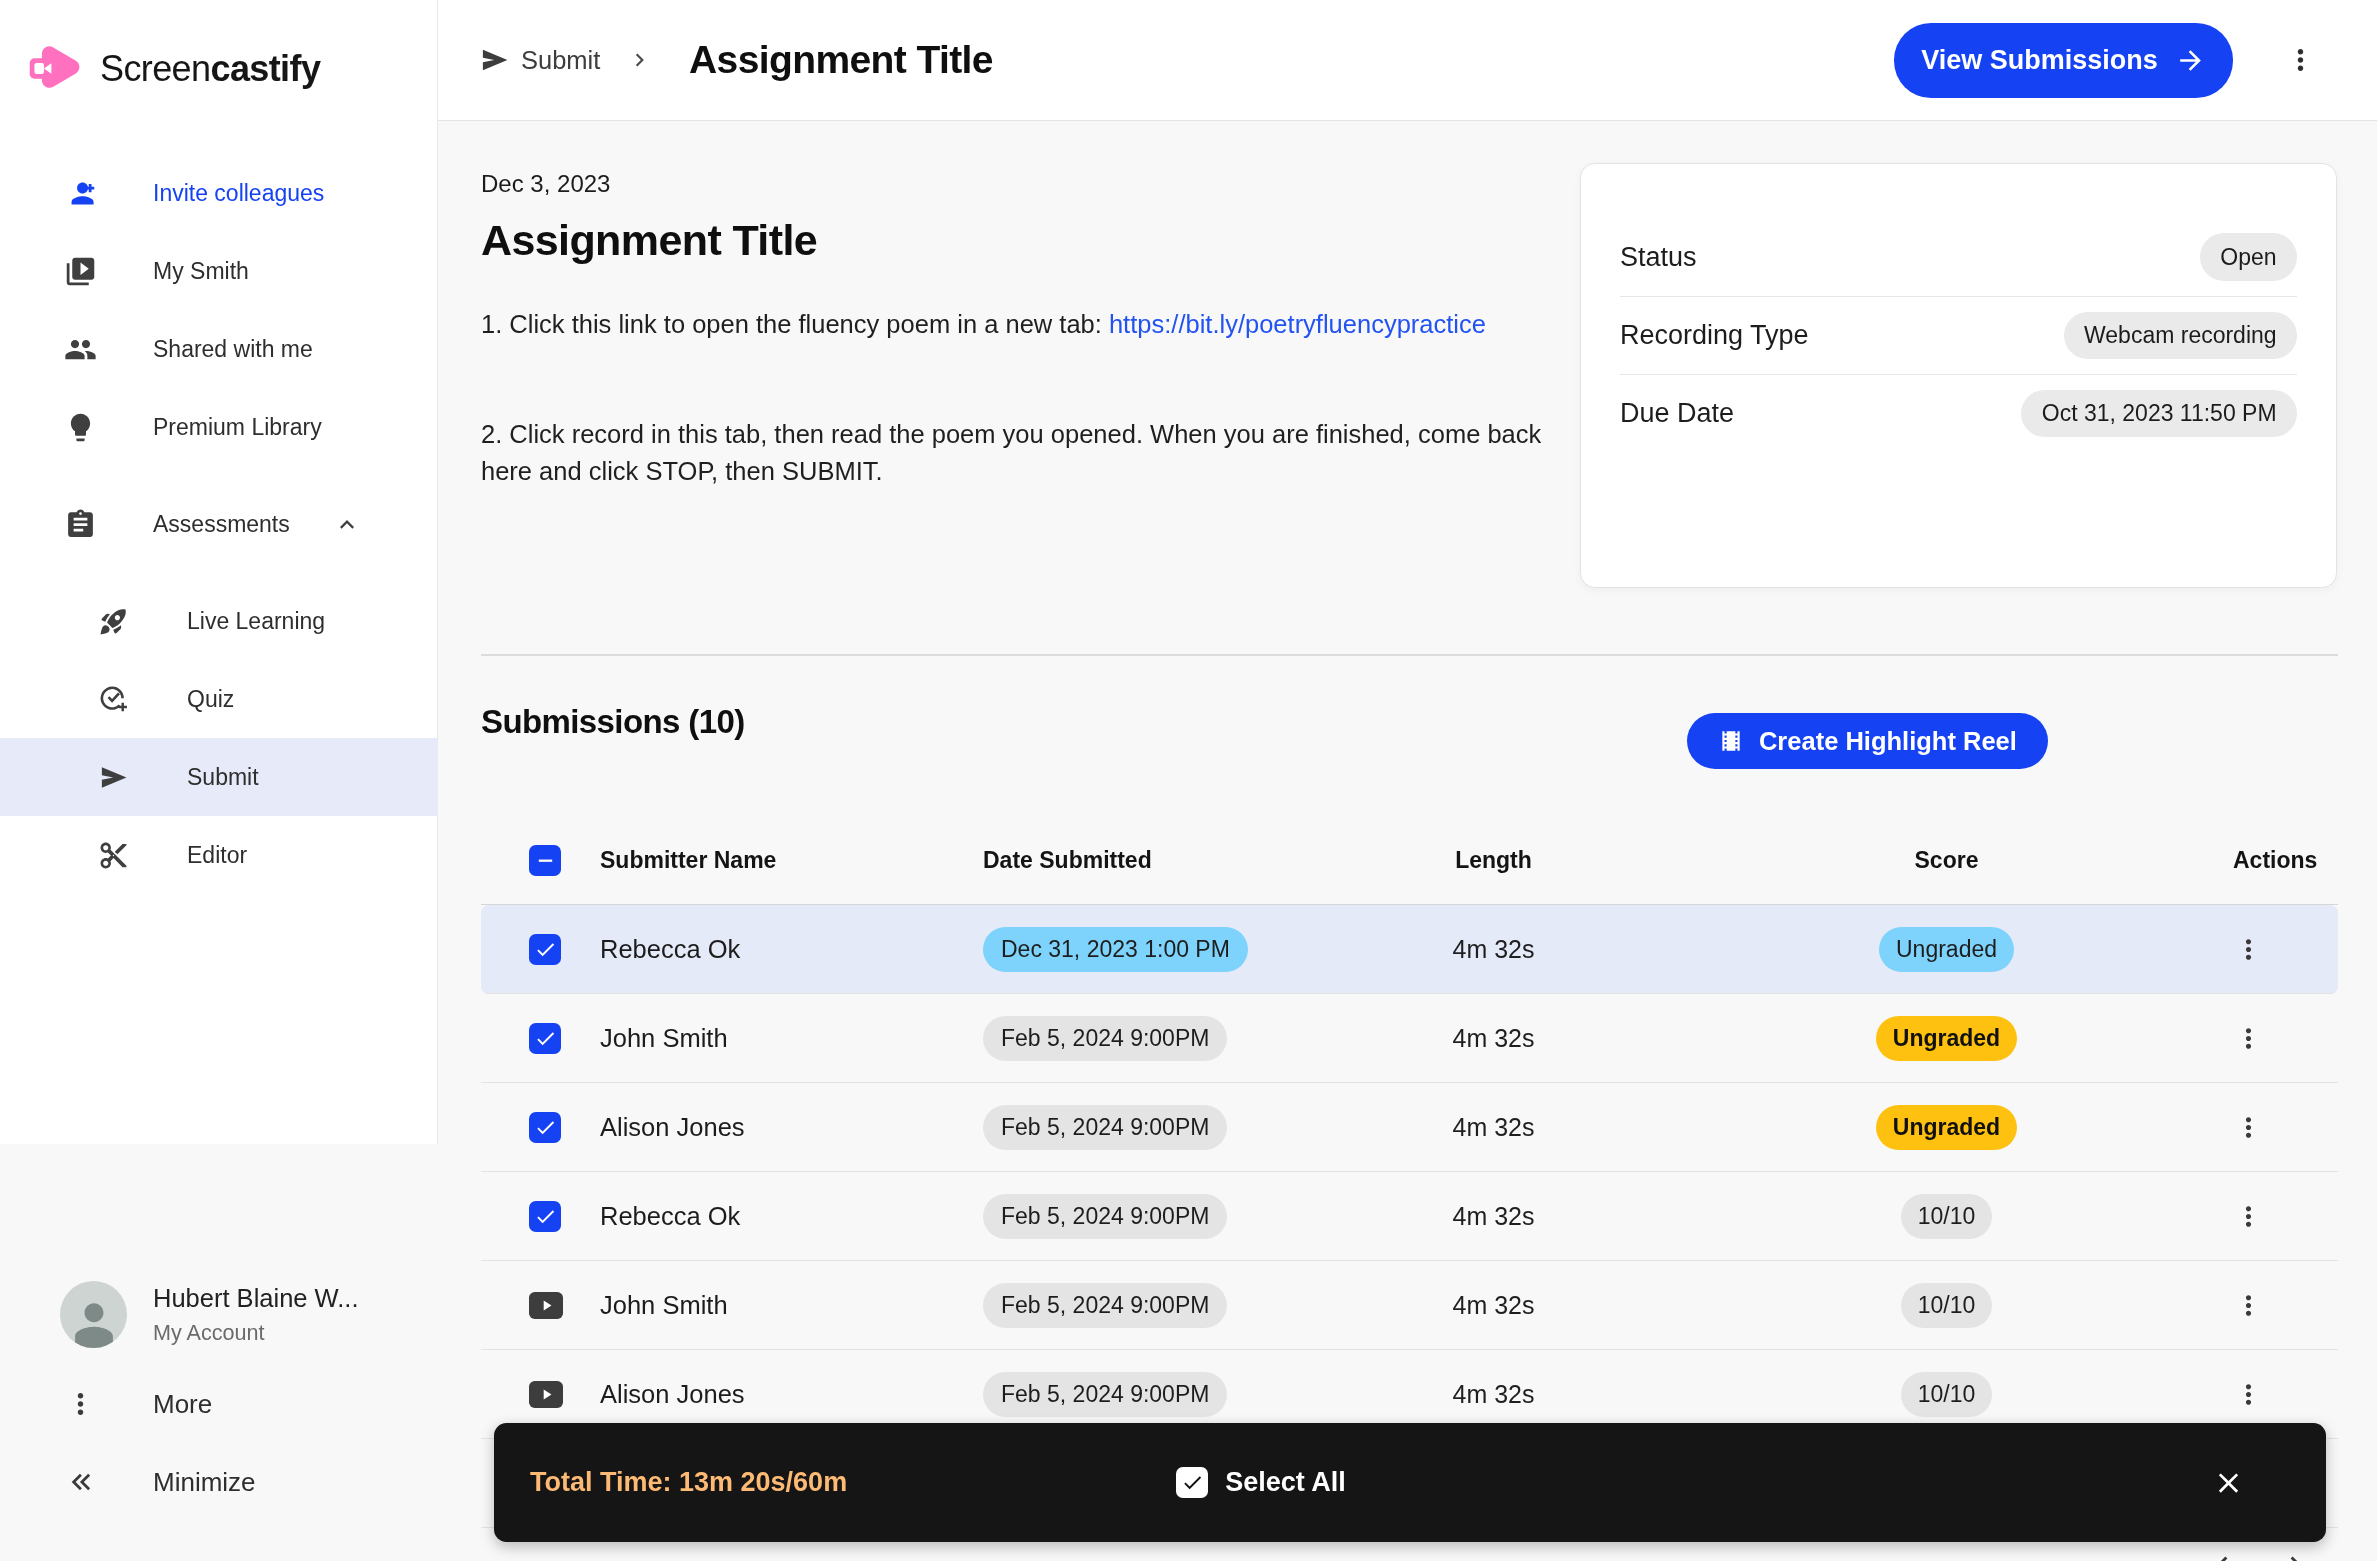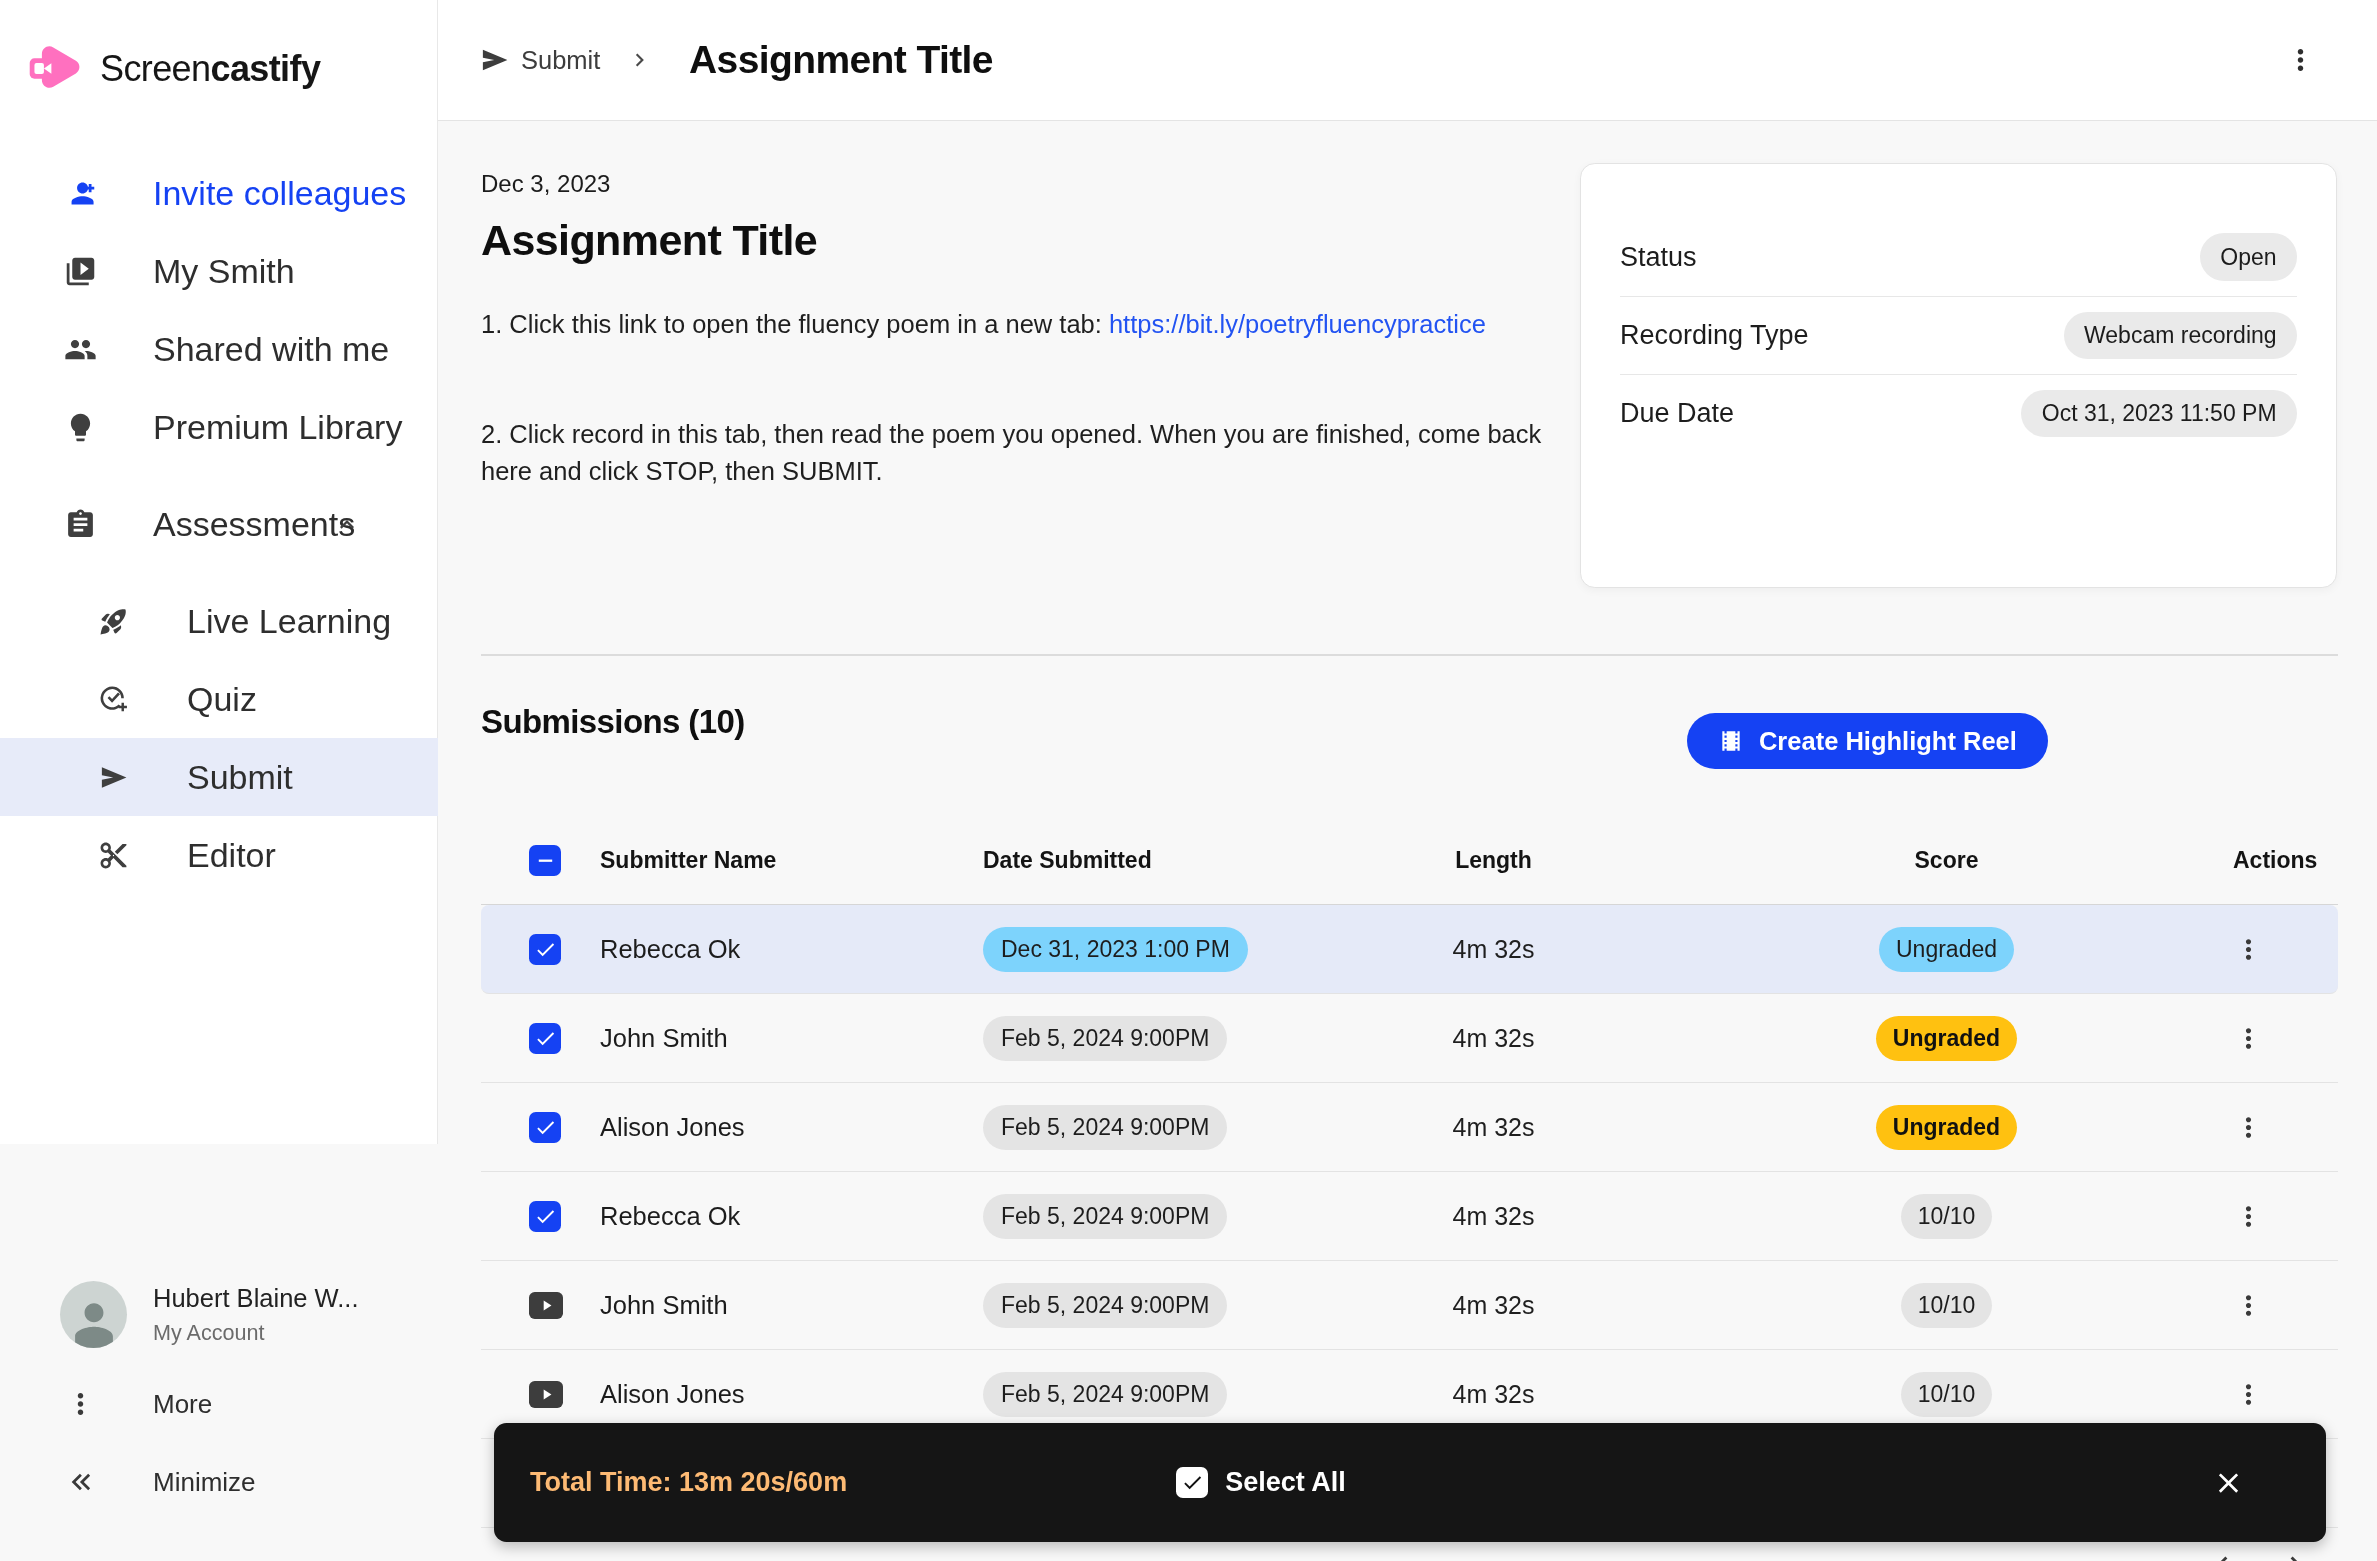--- a/index.html
+++ b/index.html
@@ -13,21 +13,21 @@
              background:#fff; border-right:1.1px solid #e8e8e8; z-index:20; }
   .logo { position:absolute; left:27px; top:36px; display:flex; align-items:center; cursor:pointer; }
   .logo-icon svg { width:65px; height:65px; }
   .logo-text { font-size:36px; letter-spacing:-0.6px; color:#161616; margin-left:8px; font-weight:500; }
   .logo-text b { font-weight:800; }
 
   .nav { position:absolute; left:0; top:154px; width:438px; }
   .nav-item { position:relative; height:78px; width:438px; display:flex; align-items:center; cursor:pointer; }
   .nav-item .nav-icon { position:absolute; left:64px; width:33px; height:33px; color:#3f3f3f; }
   .nav-item .nav-icon svg { width:33px; height:33px; }
-  .nav-item .nav-label { position:absolute; left:153px; font-size:34px; color:#2e2e2e; white-space:nowrap;text-align:center; }
+  .nav-item .nav-label { position:absolute; left:153px; font-size:23px; color:#2e2e2e; white-space:nowrap;text-align:center; }
   .nav-item.lv2 { height:78px; }
   .nav-item.lv2 .nav-icon { left:98px; width:31px; height:31px; }
   .nav-item.lv2 .nav-icon svg { width:31px; height:31px; }
   .nav-item.lv2 .nav-label { left:187px; }
   .nav-item.gap { margin-top:19px; }
   .nav-item.accent .nav-icon, .nav-item.accent .nav-label { color:var(--brand); }
   .nav-item.selected { background:var(--sidebar-selected); }
   .nav-trailing { position:absolute; left:333px; width:28px; height:28px; color:#3f3f3f; }
   .nav-trailing svg { width:28px; height:28px; }
 
@@ -271,20 +271,28 @@
           <path d="M3 20v-6.2l8.8-1.8L3 10.2V4l19 8z"></path>
         </svg>
       </span>
     <span class="bc-label">Submit</span>
     <span class="bc-chev">
         <svg viewBox="0 0 24 24" fill="currentColor">
           <path d="M9.6 6l6 6-6 6-1.4-1.4 4.6-4.6-4.6-4.6z"></path>
         </svg>
       </span>
     <h1 class="page-title">Assignment Title</h1>
+    <button class="btn view-btn">
+      <span>View Submissions</span>
+      <span>
+          <svg viewBox="0 0 24 24" fill="currentColor">
+            <path d="M12 4l-1.4 1.4 5.6 5.6H4v2h12.2l-5.6 5.6L12 20l8-8z"></path>
+          </svg>
+        </span>
+    </button>
     <span class="header-kebab">
         <svg viewBox="0 0 24 24" fill="currentColor">
           <path d="M12 8c1.1 0 2-.9 2-2s-.9-2-2-2-2 .9-2 2 .9 2 2 2zm0 2c-1.1 0-2 .9-2 2s.9 2 2 2 2-.9 2-2-.9-2-2-2zm0 6c-1.1 0-2 .9-2 2s.9 2 2 2 2-.9 2-2-.9-2-2-2z"></path>
         </svg>
       </span>
   </header>
 
   <main class="main">
     <div class="assign-date">Dec 3, 2023</div>
     <h2 class="assign-title">Assignment Title</h2>

